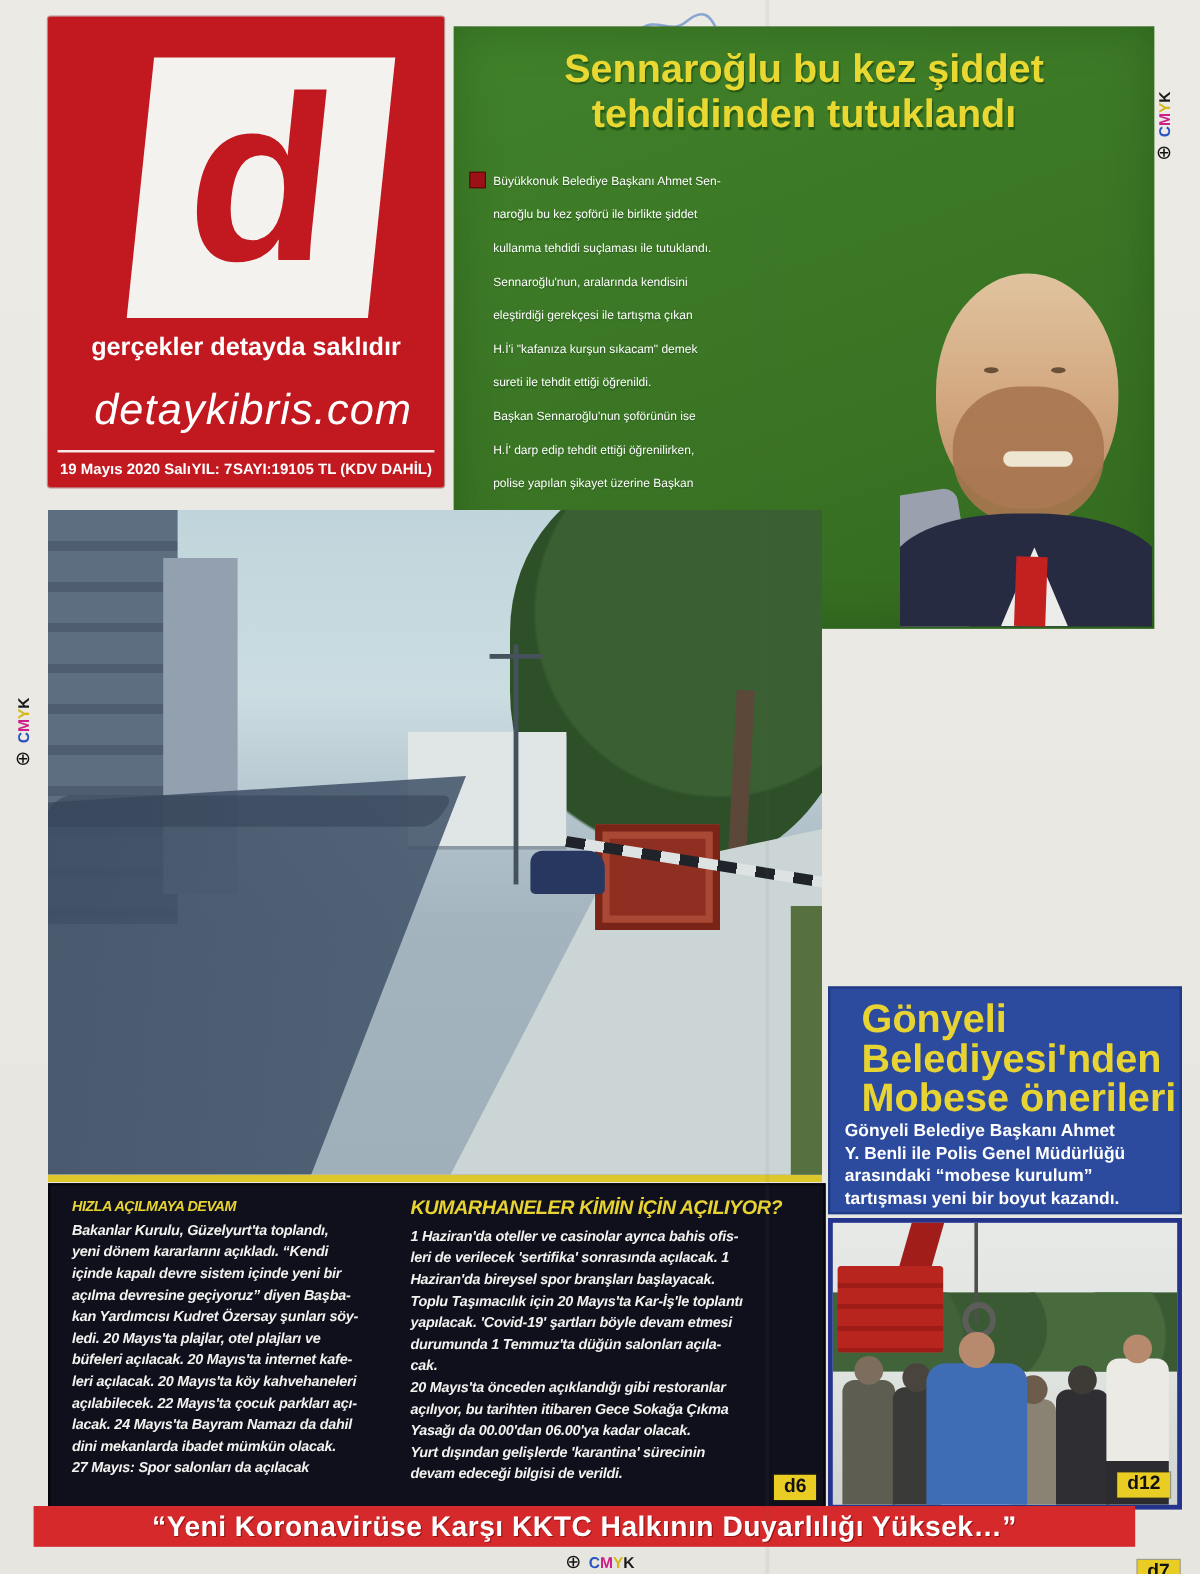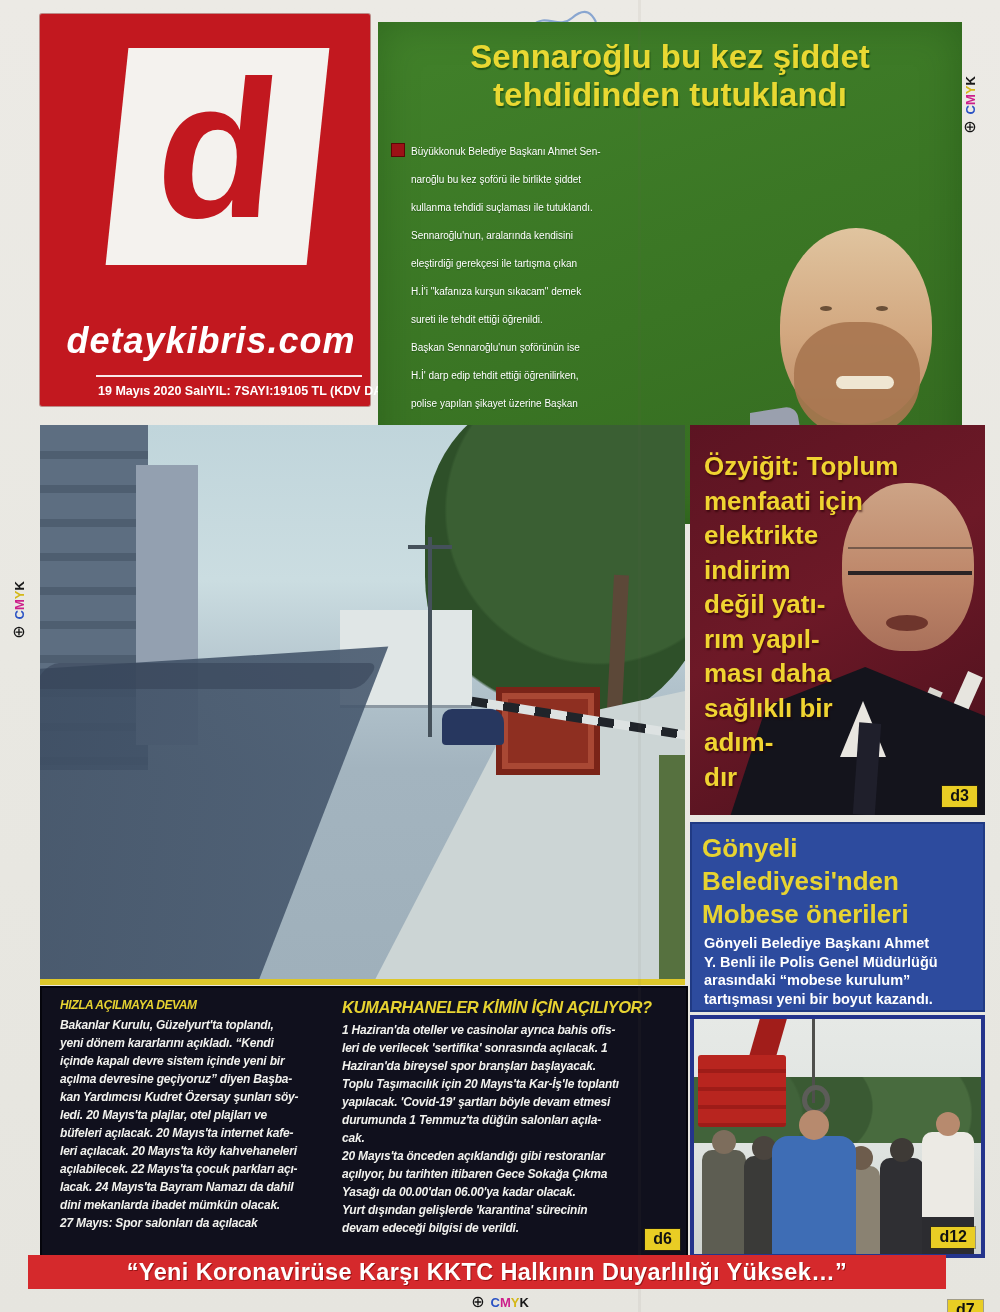--- a/index.html
+++ b/index.html
@@ -12,24 +12,24 @@
 
   
   .masthead{left:40px;top:14px;width:330px;height:392px;background:#c2181f;border-radius:2px;
         box-shadow:0 0 0 1px rgba(120,0,0,.4);}
   .logo-tile{position:absolute;left:77px;top:34px;width:201px;height:217px;background:#f4f2ee;
         transform:skewX(-6deg);display:flex;align-items:center;justify-content:center;}
   .logo-letter{color:#c2181f;font-size:196px;font-weight:800;line-height:1;margin-top:-14px;}
   .slogan{position:absolute;left:0;right:0;top:264px;text-align:center;color:#fff;
         font-size:21px;font-weight:700;}
   .website{position:absolute;left:0;right:0;top:306px;text-align:center;color:#fff;
-        font-size:36px;font-weight:700;font-style:italic;letter-spacing:1px;margin-left:12px;}
+        font-size:36px;font-weight:400;font-style:italic;letter-spacing:1px;margin-left:12px;}
   .dateline{position:absolute;left:8px;right:8px;bottom:6px;border-top:2px solid rgba(255,255,255,.9);
         padding:7px 2px 2px 2px;display:flex;justify-content:space-between;color:#fff;
-        font-size:12.5px;font-weight:700;white-space:nowrap;margin-left:48px;}
+        font-size:12.5px;font-weight:700;white-space:nowrap;}
 
   
   .greenbox{left:378px;top:22px;width:584px;height:502px;
         background:linear-gradient(160deg,#41812a 0%,#3a7524 55%,#346a20 100%);
         box-shadow:inset 0 0 40px rgba(0,40,0,.25);}
   .green-headline{position:absolute;left:8px;right:8px;top:16px;text-align:center;
         color:#e9d832;font-size:33px;font-weight:800;line-height:38px;white-space:pre-line;
         text-shadow:1px 2px 1px rgba(0,40,0,.45);}
   .green-bullet{position:absolute;left:14px;top:122px;width:12px;height:12px;background:#9c1116;
         box-shadow:0 0 0 1px #5e0406;}
@@ -94,21 +94,21 @@
         clip-path:polygon(50% 0,100% 100%,0 100%);}
   .oz-tie{position:absolute;left:166px;bottom:0;width:22px;height:92px;background:#1f1f2b;transform:rotate(4deg);}
   .oz-stripe1{position:absolute;right:26px;bottom:26px;width:16px;height:120px;background:#e7e5df;transform:rotate(24deg);}
   .oz-stripe2{position:absolute;right:64px;bottom:20px;width:14px;height:110px;background:#d9d7d0;transform:rotate(24deg);}
   .oz-text{position:absolute;left:14px;top:24px;color:#f0d431;font-size:26px;font-weight:800;
         line-height:34.5px;white-space:pre-line;text-shadow:1px 2px 2px rgba(40,0,0,.6);}
 
   
   .bluebox{left:690px;top:822px;width:295px;height:190px;background:#2d4b9e;
         box-shadow:inset 0 0 0 2px #203a84;}
-  .blue-headline{position:absolute;left:12px;top:10px;color:#e7d331;font-size:26px;font-weight:800;
+  .blue-headline{position:absolute;left:28px;top:10px;color:#e7d331;font-size:33px;font-weight:800;
         line-height:33px;white-space:pre-line;}
   .blue-body{position:absolute;left:14px;top:112px;right:8px;color:#fff;font-size:14.5px;font-weight:700;
         line-height:18.5px;white-space:pre-line;}
 
   
   .cranebox{left:690px;top:1015px;width:295px;height:243px;box-sizing:border-box;border:4px solid #24348c;
         background:linear-gradient(180deg,#e6e9e6 0%,#dfe3e0 55%,#cfd4d0 100%);overflow:hidden;padding-left:28px;}
   .cr-trees{position:absolute;left:0;right:0;top:58px;height:66px;
         background:radial-gradient(circle at 15% 60%,#41633a 0 26%,rgba(65,99,58,0) 27%),
                    radial-gradient(circle at 45% 45%,#3a5a33 0 30%,rgba(58,90,51,0) 31%),
@@ -155,20 +155,21 @@
 <div class="page">
 
   <svg class="abs penmark" viewBox="0 0 70 26">
     <path d="M4 18 C 18 4, 30 22, 44 10 S 64 6, 68 14" fill="none" stroke="#3a6fc0" stroke-width="2.2"></path>
   </svg>
 
   <div class="abs masthead">
     <div class="logo-tile">
       <span class="logo-letter">d</span>
     </div>
+    <div class="slogan">gerçekler detayda saklıdır</div>
     <div class="website">detaykibris.com</div>
     <div class="dateline">
       <span>19 Mayıs 2020 Salı</span>
       <span>YIL: 7</span>
       <span>SAYI:1910</span>
       <span>5 TL (KDV DAHİL)</span>
     </div>
   </div>
 
   <div class="abs greenbox">
@@ -213,41 +214,20 @@
     <div class="st-polearm"></div>
     <div class="st-sidewalk"></div>
     <div class="st-shelter"></div>
     <div class="st-car"></div>
     <div class="st-curb"></div>
     <div class="st-verge"></div>
     <div class="st-shadow"></div>
     <div class="st-shadow2"></div>
   </div>
 
-  <div class="abs ozyigit">
-    <div class="oz-stripe1"></div>
-    <div class="oz-stripe2"></div>
-    <div class="oz-head"></div>
-    <div class="oz-glasses"></div>
-    <div class="oz-mouth"></div>
-    <div class="oz-suit"></div>
-    <div class="oz-shirt"></div>
-    <div class="oz-tie"></div>
-    <div class="oz-text">Özyiğit: Toplum
-menfaati için
-elektrikte
-indirim
-değil yatı-
-rım yapıl-
-ması daha
-sağlıklı bir
-adım-
-dır</div>
-    <div class="ptag" style="right:8px;bottom:8px;">d3</div>
-  </div>
 
   <div class="abs bluebox">
     <div class="blue-headline">Gönyeli
 Belediyesi'nden
 Mobese önerileri</div>
     <div class="blue-body">Gönyeli Belediye Başkanı Ahmet
 Y. Benli ile Polis Genel Müdürlüğü
 arasındaki “mobese kurulum”
 tartışması yeni bir boyut kazandı.</div>
   </div>

